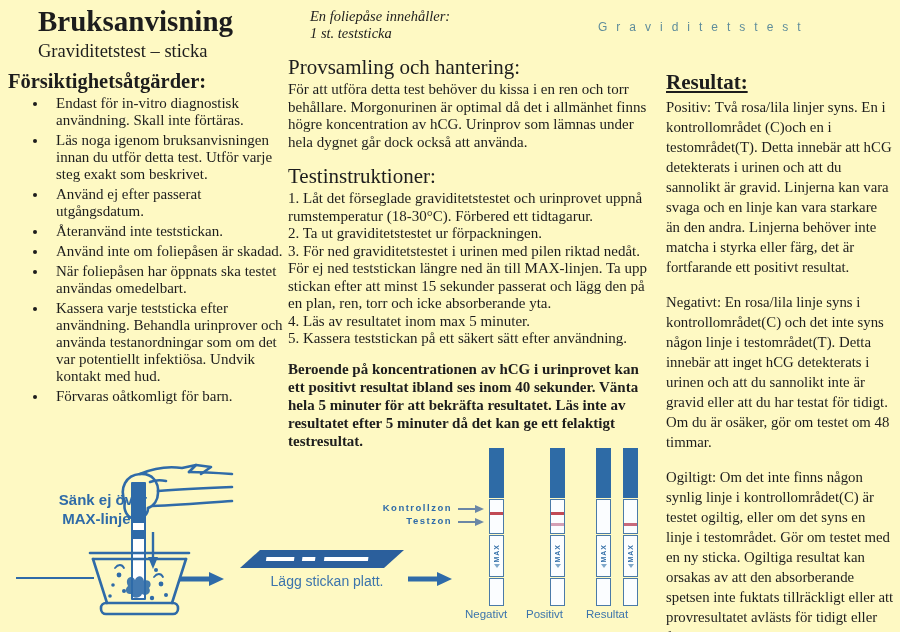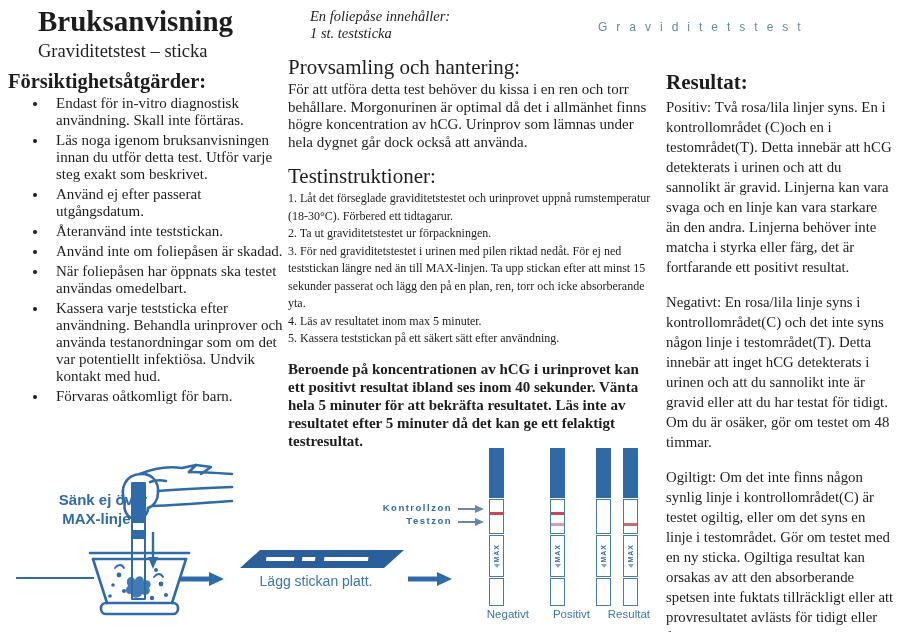--- a/index.html
+++ b/index.html
@@ -1,18 +1,18 @@
 <!DOCTYPE html>
 <html><head>
 <meta charset="utf-8">
 <style>
   html,body{margin:0;padding:0;}
   body{background:#e8e8e8;}
   .page{
-    position:relative;width:900px;height:632px;background:#ffffff;
+    position:relative;width:900px;height:632px;background:#fef9c3;
     font-family:"Liberation Serif",serif;color:#1d1d1d;overflow:hidden;
     margin:0 auto;
   }
   
   .col-left{position:absolute;left:8px;top:4px;width:276px;}
   .col-mid{position:absolute;left:288px;top:8px;width:368px;}
   .col-right{position:absolute;left:666px;top:70px;width:228px;}
   .brand{
     position:absolute;left:598px;top:20px;width:300px;
     font-family:"Liberation Sans",sans-serif;font-size:12px;
@@ -21,37 +21,37 @@
   
   .title{font-size:29px;font-weight:bold;margin:0 0 0 30px;line-height:34px;}
   .subtitle{font-size:18.5px;font-weight:normal;margin:2px 0 0 30px;line-height:22px;font-family:Liberation Serif, serif;}
   .h-precautions{font-size:20.5px;font-weight:bold;margin:8px 0 2px 0;}
   .precautions{margin:0;padding:0 0 0 40px;font-size:15px;line-height:17px;}
   .precautions li{margin:0 0 3px 0;padding-left:8px;}
   
   .contents-note{margin-left:22px;font-style:italic;font-size:14.5px;line-height:17px;}
   .h-mid{font-size:21px;font-weight:normal;margin:13px 0 2px 0;line-height:24px;}
   .body-text{font-size:15px;line-height:17.5px;margin:0;}
-  .steps{font-size:12px;line-height:17.5px;}
+  .steps{font-size:15px;line-height:17.5px;}
   .warning{font-size:15px;line-height:18px;font-weight:bold;margin:12px 0 0 0;}
   
-  .h-result{font-size:21px;font-weight:bold;margin:0 0 2px 0;}
+  .h-result{font-size:21px;font-weight:bold;margin:0 0 2px 0;text-decoration:underline;}
   .result-p{font-size:14.8px;line-height:20px;margin:0 0 15px 0;}
   
   .diagram{position:absolute;left:0;top:430px;width:900px;height:202px;
     font-family:"Liberation Sans",sans-serif;}
   .max-note{position:absolute;left:36px;top:60px;width:134px;text-align:center;
     color:#2f6ba8;font-size:15px;font-weight:bold;line-height:19px;}
   .down-arrow{position:absolute;left:147px;top:102px;}
   .max-line{position:absolute;left:16px;top:147px;width:78px;height:2px;background:#2f6ba8;}
   .cup-illustration{position:absolute;left:62px;top:28px;}
   .arrow-1{position:absolute;left:180px;top:142px;}
   .arrow-2{position:absolute;left:408px;top:142px;}
   .flat-stick{position:absolute;left:226px;top:116px;}
-  .flat-note{position:absolute;left:240px;top:143px;width:152px;text-align:center;
+  .flat-note{position:absolute;left:251px;top:143px;width:152px;text-align:center;
     color:#3c74ac;font-size:14px;}
   .zone-label{position:absolute;width:96px;text-align:right;color:#2f6ba8;
     font-size:9.5px;font-weight:bold;letter-spacing:1.5px;}
   .zone-label.kontroll{left:356px;top:72px;}
   .zone-label.test{left:356px;top:85px;}
   .zone-arrow{position:absolute;left:458px;}
   .zone-arrow.a1{top:75px;}
   .zone-arrow.a2{top:88px;}
   
   .stick{position:absolute;top:18px;width:15px;display:flex;flex-direction:column;}
@@ -63,21 +63,21 @@
   .stick .line.pink{background:#d39fb4;top:23px;}
   .stick .line.pinkred{background:#c86a7c;top:23px;}
   .stick .maxbox{height:40px;background:#fbfdff;border:1.5px solid #4a7aa8;margin-top:1px;
     display:flex;flex-direction:column;align-items:center;justify-content:center;}
   .maxtxt{writing-mode:vertical-rl;transform:rotate(180deg);
     font-family:"Liberation Sans",sans-serif;font-size:7px;font-weight:bold;
     color:#2e6ba6;letter-spacing:1px;line-height:7px;}
   .maxbox .maxarrow{width:0;height:0;border-left:3px solid transparent;
     border-right:3px solid transparent;border-top:4px solid #7fa7c9;margin-top:2px;}
   .stick .tip{height:26px;background:#fbfdff;border:1.5px solid #4a7aa8;margin-top:1px;}
-  .stick-label{position:absolute;top:178px;width:64px;text-align:right;
+  .stick-label{position:absolute;top:178px;width:64px;text-align:left;
     color:#3c74ac;font-size:11.5px;}
 </style>
 </head>
 <body>
 
 <div class="page">
 
   <div class="col-left">
     <h1 class="title">Bruksanvisning</h1>
     <h2 class="subtitle">Graviditetstest – sticka</h2>

